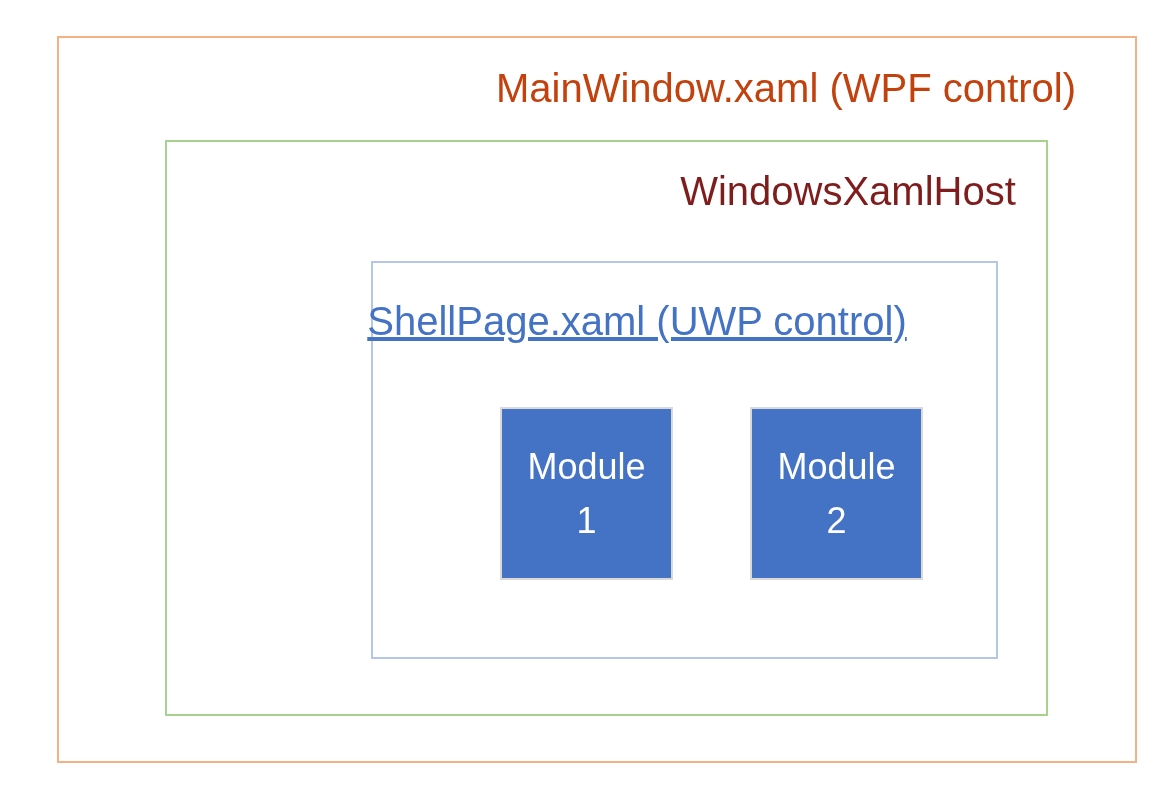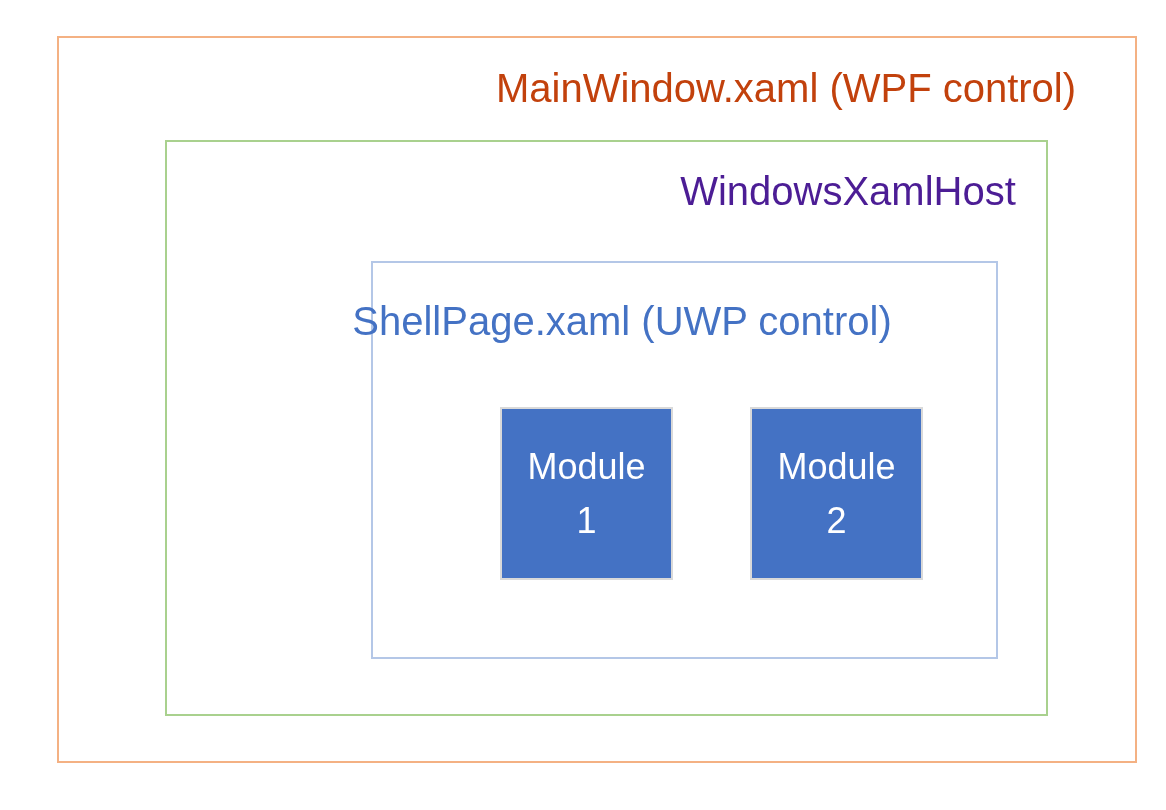--- a/index.html
+++ b/index.html
@@ -48,26 +48,27 @@
     transform: translateX(-50%);
   }
   #outer-label {
     left: 786px;
     top: 64px;
     color: #c2410c;
   }
   #host-label {
     left: 848px;
     top: 167px;
-    color: #4c1d95;
+    color: #7f1d1d;
   }
   #shell-label {
-    left: 622px;
+    left: 637px;
     top: 297px;
     color: #4472C4;
+    text-decoration: underline;
   }
   .module-box {
     position: absolute;
     width: 173px;
     height: 173px;
     background: #4472C4;
     border: 2px solid #D9D9D9;
     box-sizing: border-box;
     display: flex;
     flex-direction: column;

